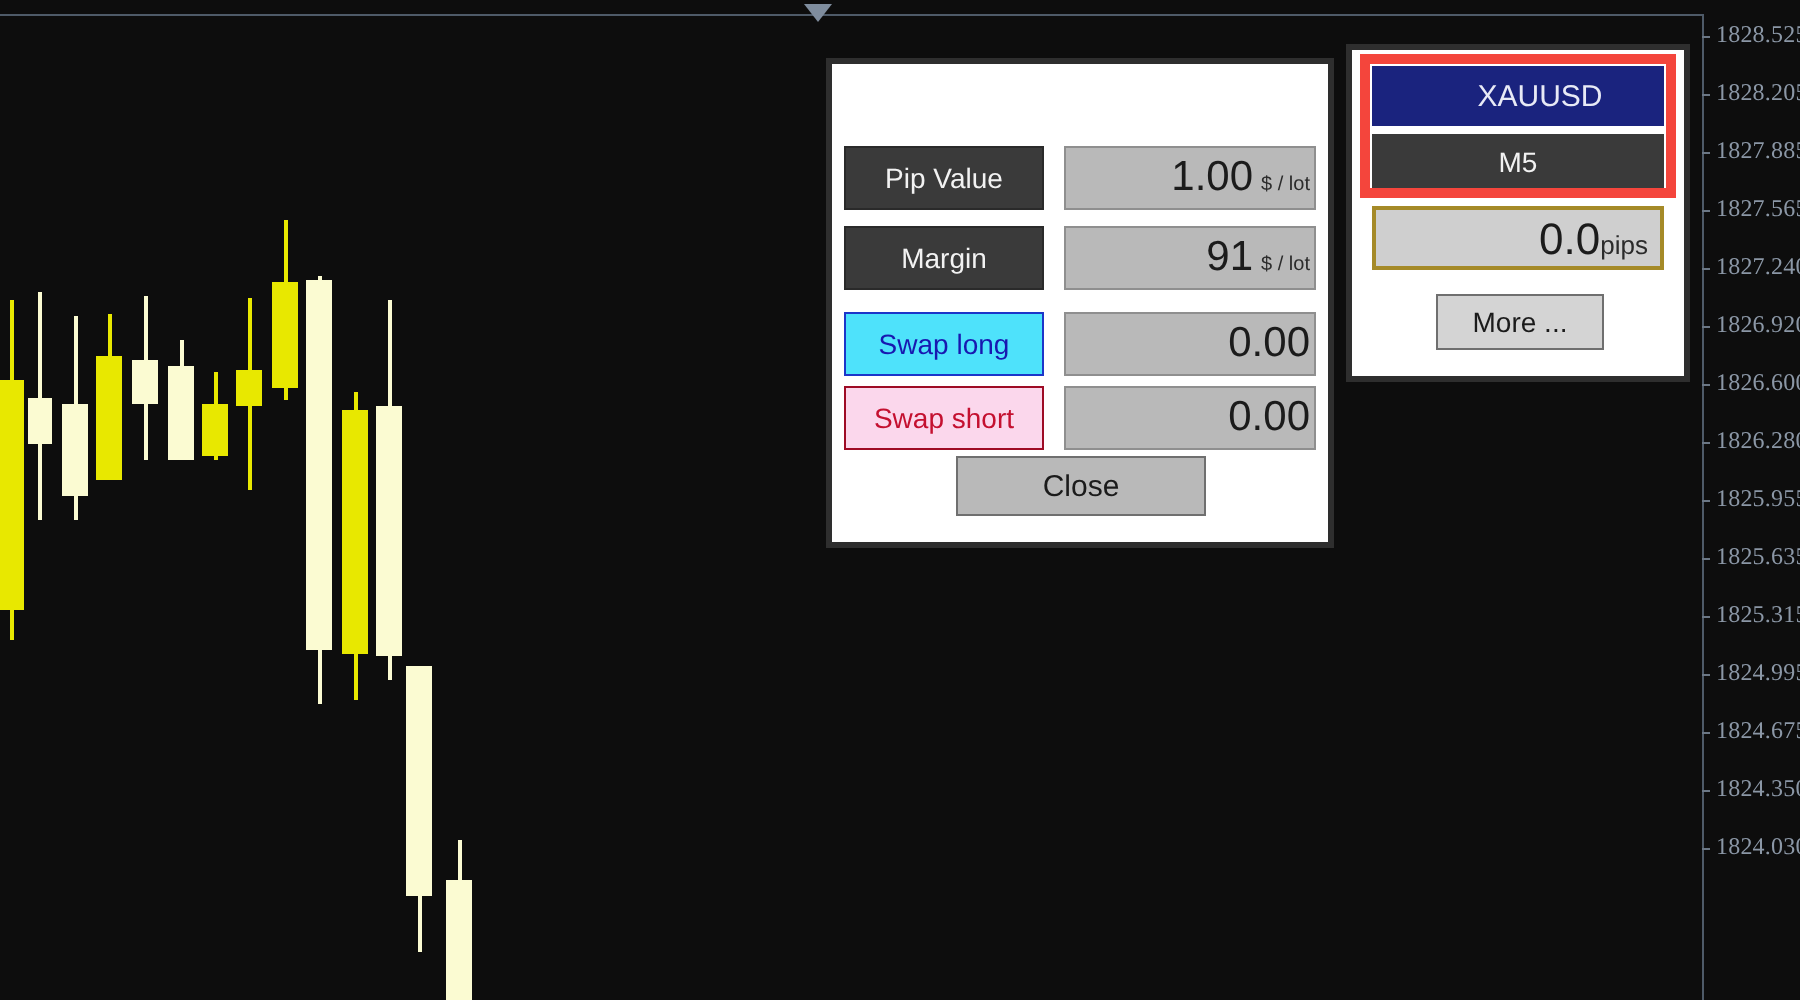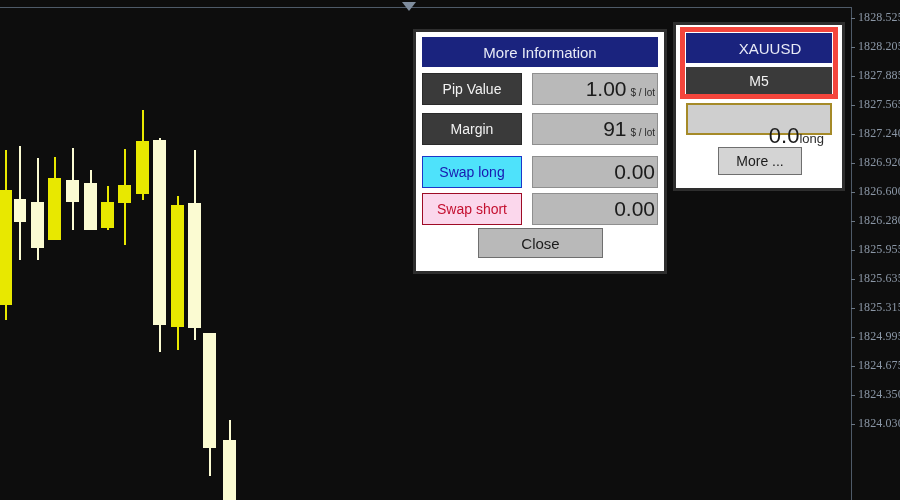--- a/index.html
+++ b/index.html
@@ -228,21 +228,20 @@
     box-sizing: border-box;
     display: flex;
     align-items: baseline;
     justify-content: flex-end;
     padding-right: 6px;
   }
   #spread-value .num {
     font-size: 22px;
     color: #1b1b1b;
     line-height: 30px;
-    margin-top: 16px;
   }
   #spread-value .unit {
     font-size: 13px;
     color: #2b2b2b;
     line-height: 30px;
   }
   #more-button {
     position: absolute;
     left: 42px; top: 122px;
     width: 84px; height: 28px;
@@ -386,21 +385,20 @@
           <div class="tick-label">1824.350</div>
         </div>
         <div class="price-tick" style="top: 424px;">
           <div class="tick-mark"></div>
           <div class="tick-label">1824.030</div>
         </div>
       </div>
   </div>
 
   <div id="more-info-dialog">
-    <div id="dialog-title">More Information</div>
     <div id="dialog-rows">
         <div class="info-row" style="top: 41px;">
           <div class="row-label">Pip Value</div>
           <div class="row-value">
             <span class="num">1.00</span>
             <span class="unit">$ / lot</span>
           </div>
         </div>
         <div class="info-row" style="top: 81px;">
           <div class="row-label">Margin</div>
@@ -424,18 +422,18 @@
       </div>
     <div id="close-button">Close</div>
   </div>
 
   <div id="symbol-panel">
     <div id="symbol-name">XAUUSD</div>
     <div id="symbol-timeframe">M5</div>
     <div id="symbol-highlight" style="border-color: rgb(244, 69, 60);"></div>
     <div id="spread-value">
       <span class="num">0.0</span>
-        <span class="unit">long</span>
+        <span class="unit">pips</span>
     </div>
     <div id="more-button">More ...</div>
   </div>
 
 </div>
 
 </body></html>

